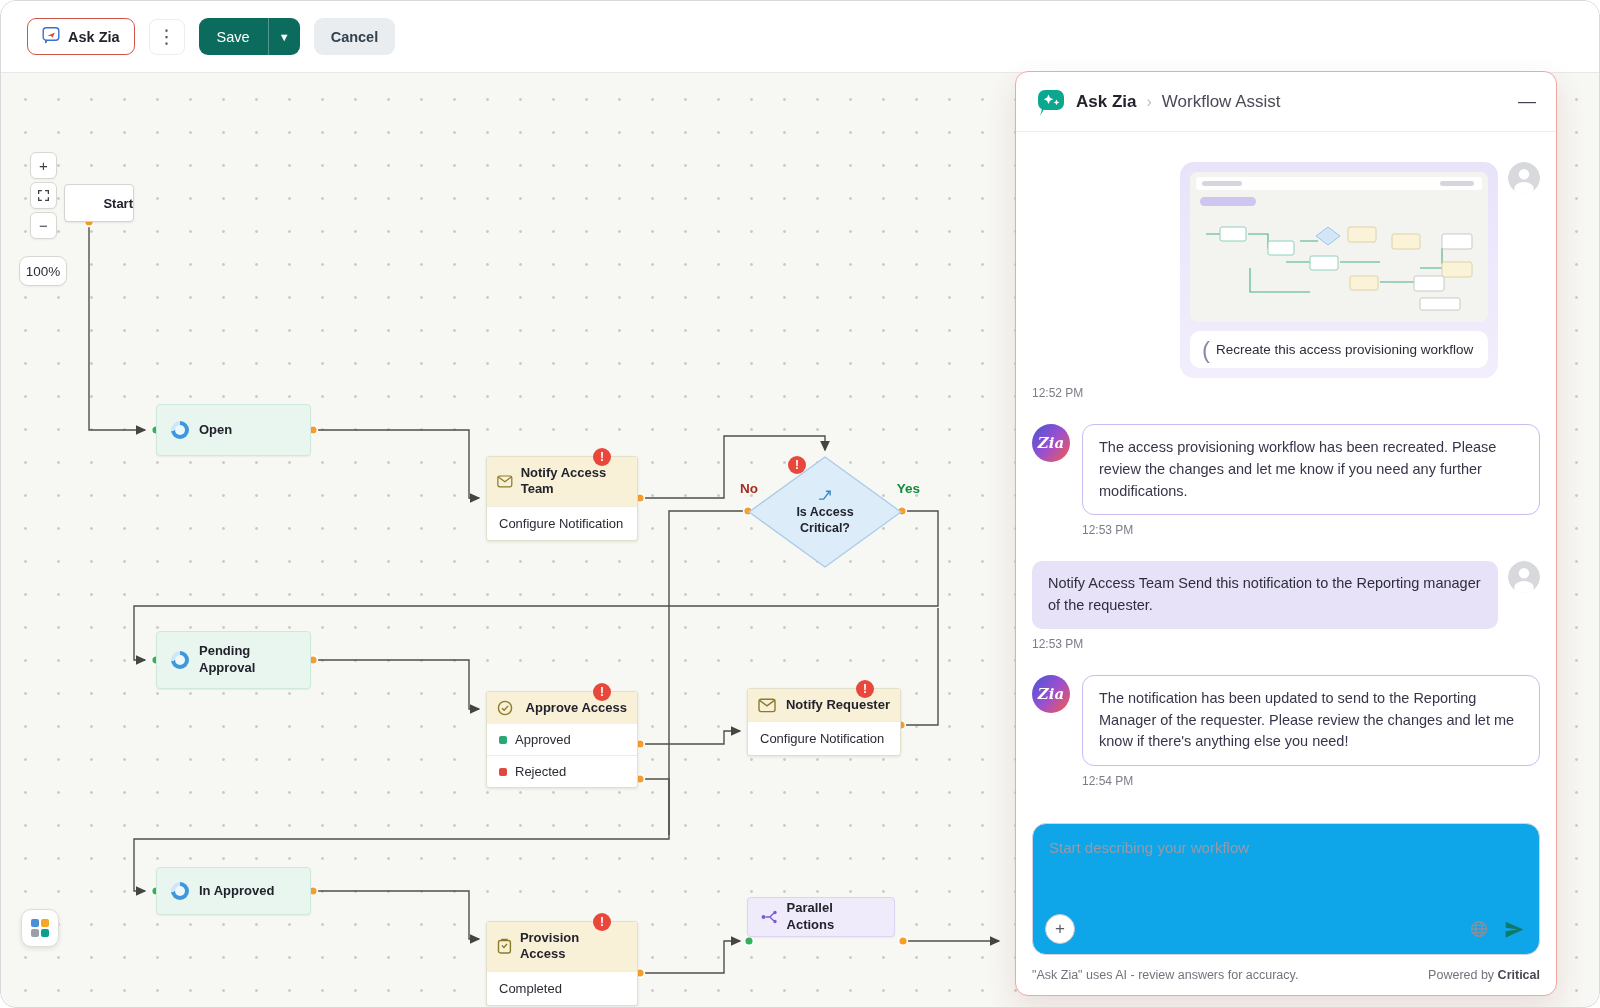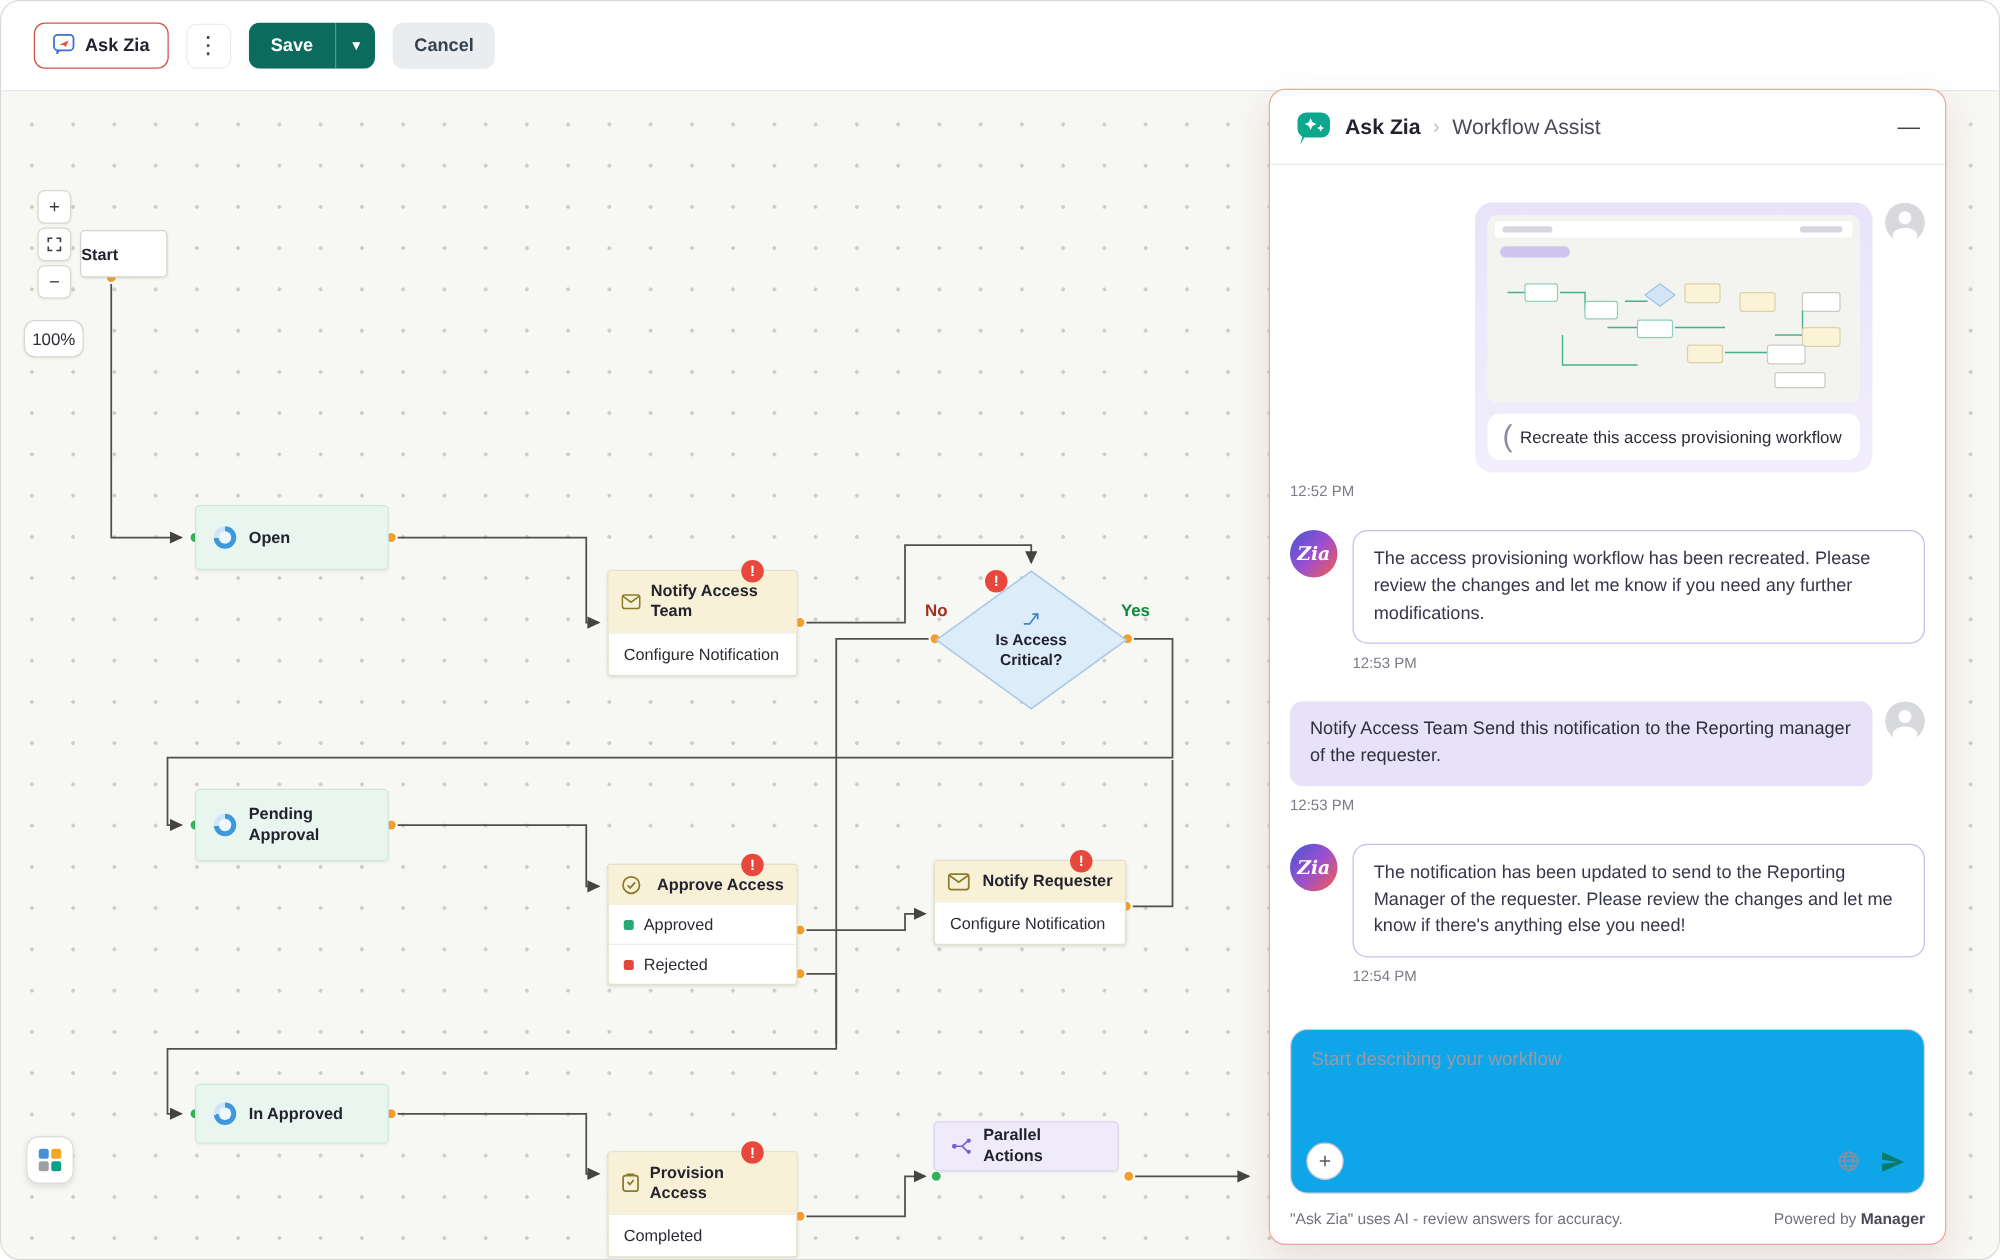--- a/index.html
+++ b/index.html
@@ -12,38 +12,38 @@
   .page-title { font-size:18px; font-weight:600; color:#1c1c28; }
   .v-div { width:1px; height:36px; background:#e3e3e8; }
   .wf-ident { display:flex; align-items:center; gap:13px; }
   .cart-tile { width:42px; height:42px; background:#089e87; clip-path:polygon(26% 3%, 74% 3%, 98% 50%, 74% 97%, 26% 97%, 2% 50%); display:flex; align-items:center; justify-content:center; }
   .wf-title { font-size:16px; font-weight:700; color:#17171f; }
   .wf-sub { font-size:13px; color:#6f6f7a; margin-top:3px; }
   .topbar-right { display:flex; align-items:center; gap:14px; }
   .askzia-btn { display:flex; align-items:center; gap:8px; height:37px; padding:0 14px; background:#fff; border:1.5px solid #d0564a; border-radius:9px; font-size:14.5px; font-weight:600; color:#23232e; cursor:pointer; }
   .kebab-btn { width:36px; height:36px; border:1px solid #ececf2; background:#fff; border-radius:8px; font-size:19px; color:#4a4a55; line-height:34px; text-align:center; cursor:pointer; }
   .save-group { display:flex; height:37px; border-radius:9px; overflow:hidden; }
-  .save-main { background:#0b6b5c; color:#fff; border:none; font-size:14.5px; font-weight:700; padding:0 18px; cursor:pointer; }
+  .save-main { background:#0b6b5c; color:#fff; border:none; font-size:14.5px; font-weight:400; padding:0 18px; cursor:pointer; }
   .save-caret { background:#0b6b5c; color:#fff; border:none; border-left:1px solid rgba(255,255,255,.3); width:32px; font-size:11px; cursor:pointer; }
   .cancel-btn { height:37px; padding:0 17px; background:#e9edf0; border:none; border-radius:9px; font-size:14.5px; font-weight:600; color:#33414c; cursor:pointer; }
 
   
   .canvas { position:absolute; left:0; top:72px; width:1600px; height:936px;
     background-color:#f7f7f3;
     background-image:radial-gradient(circle, #cdcdc7 1.3px, transparent 1.5px);
     background-size:33px 33px; background-position:8px 10px; }
   .connectors { position:absolute; left:0; top:0; pointer-events:none; }
 
   .node { position:absolute; z-index:3; }
   .status-node { display:flex; align-items:center; gap:10px; padding:11px 14px; background:#e9f6f0; border:1px solid #cfe8dd; border-radius:4px; box-shadow:0 1px 2px rgba(0,0,0,.06); cursor:pointer; }
   .status-label { font-size:13px; font-weight:600; color:#22222c; line-height:1.3; }
   .status-icon { position:relative; width:18px; height:18px; border-radius:50%; background:conic-gradient(#3f97dc 0 265deg, #cfe6f8 0); flex:0 0 18px; }
   .status-icon::before { content:""; position:absolute; inset:4px; border-radius:50%; background:#eef7fb; }
 
-  .start-node { background:#fff; border:1px solid #d5d5cf; border-radius:4px; box-shadow:0 1px 2px rgba(0,0,0,.08); display:flex; align-items:center; justify-content:flex-start; font-size:13px; font-weight:600; color:#22222c; cursor:pointer; }
+  .start-node { background:#fff; border:1px solid #d5d5cf; border-radius:4px; box-shadow:0 1px 2px rgba(0,0,0,.08); display:flex; align-items:center; justify-content:flex-end; font-size:13px; font-weight:600; color:#22222c; cursor:pointer; }
 
   .action-node { background:#fff; border:1px solid #e3dfcd; border-radius:3px; box-shadow:0 1px 3px rgba(0,0,0,.09); cursor:pointer; }
   .action-header { display:flex; align-items:center; gap:8px; background:#f8f1d8; padding:8px 10px; font-size:13px; font-weight:600; color:#23232e; line-height:1.25;justify-content:space-between; }
   .action-body { padding:9px 12px; font-size:13px; color:#2b2b33; border-top:1px solid #efede4; }
   .outcome-row { display:flex; align-items:center; gap:8px; padding:8px 12px; font-size:13px; color:#2b2b33; }
   .outcome-row + .outcome-row { border-top:1px solid #ececec; }
   .sq { width:8px; height:8px; border-radius:2px; flex:0 0 8px; }
 
   .badge { position:absolute; top:-9px; right:26px; width:18px; height:18px; border-radius:50%; background:#e8483c; color:#fff; font-size:12px; font-weight:700; text-align:center; line-height:18px; z-index:5; }
 
@@ -392,18 +392,18 @@
               <path d="M2 21l20-9L2 3v7l14 2-14 2z"></path>
             </svg>
           </button>
         </div>
       </div>
     </div>
 
     <div class="zp-foot">
       <span>"Ask Zia" uses AI - review answers for accuracy.</span>
       <span>
-        <span>Powered by</span>&nbsp;<b>Manager</b>
+        <span>Powered by</span>&nbsp;<b>Critical</b>
       </span>
     </div>
   </aside>
 
 </div>
 
 </body></html>

